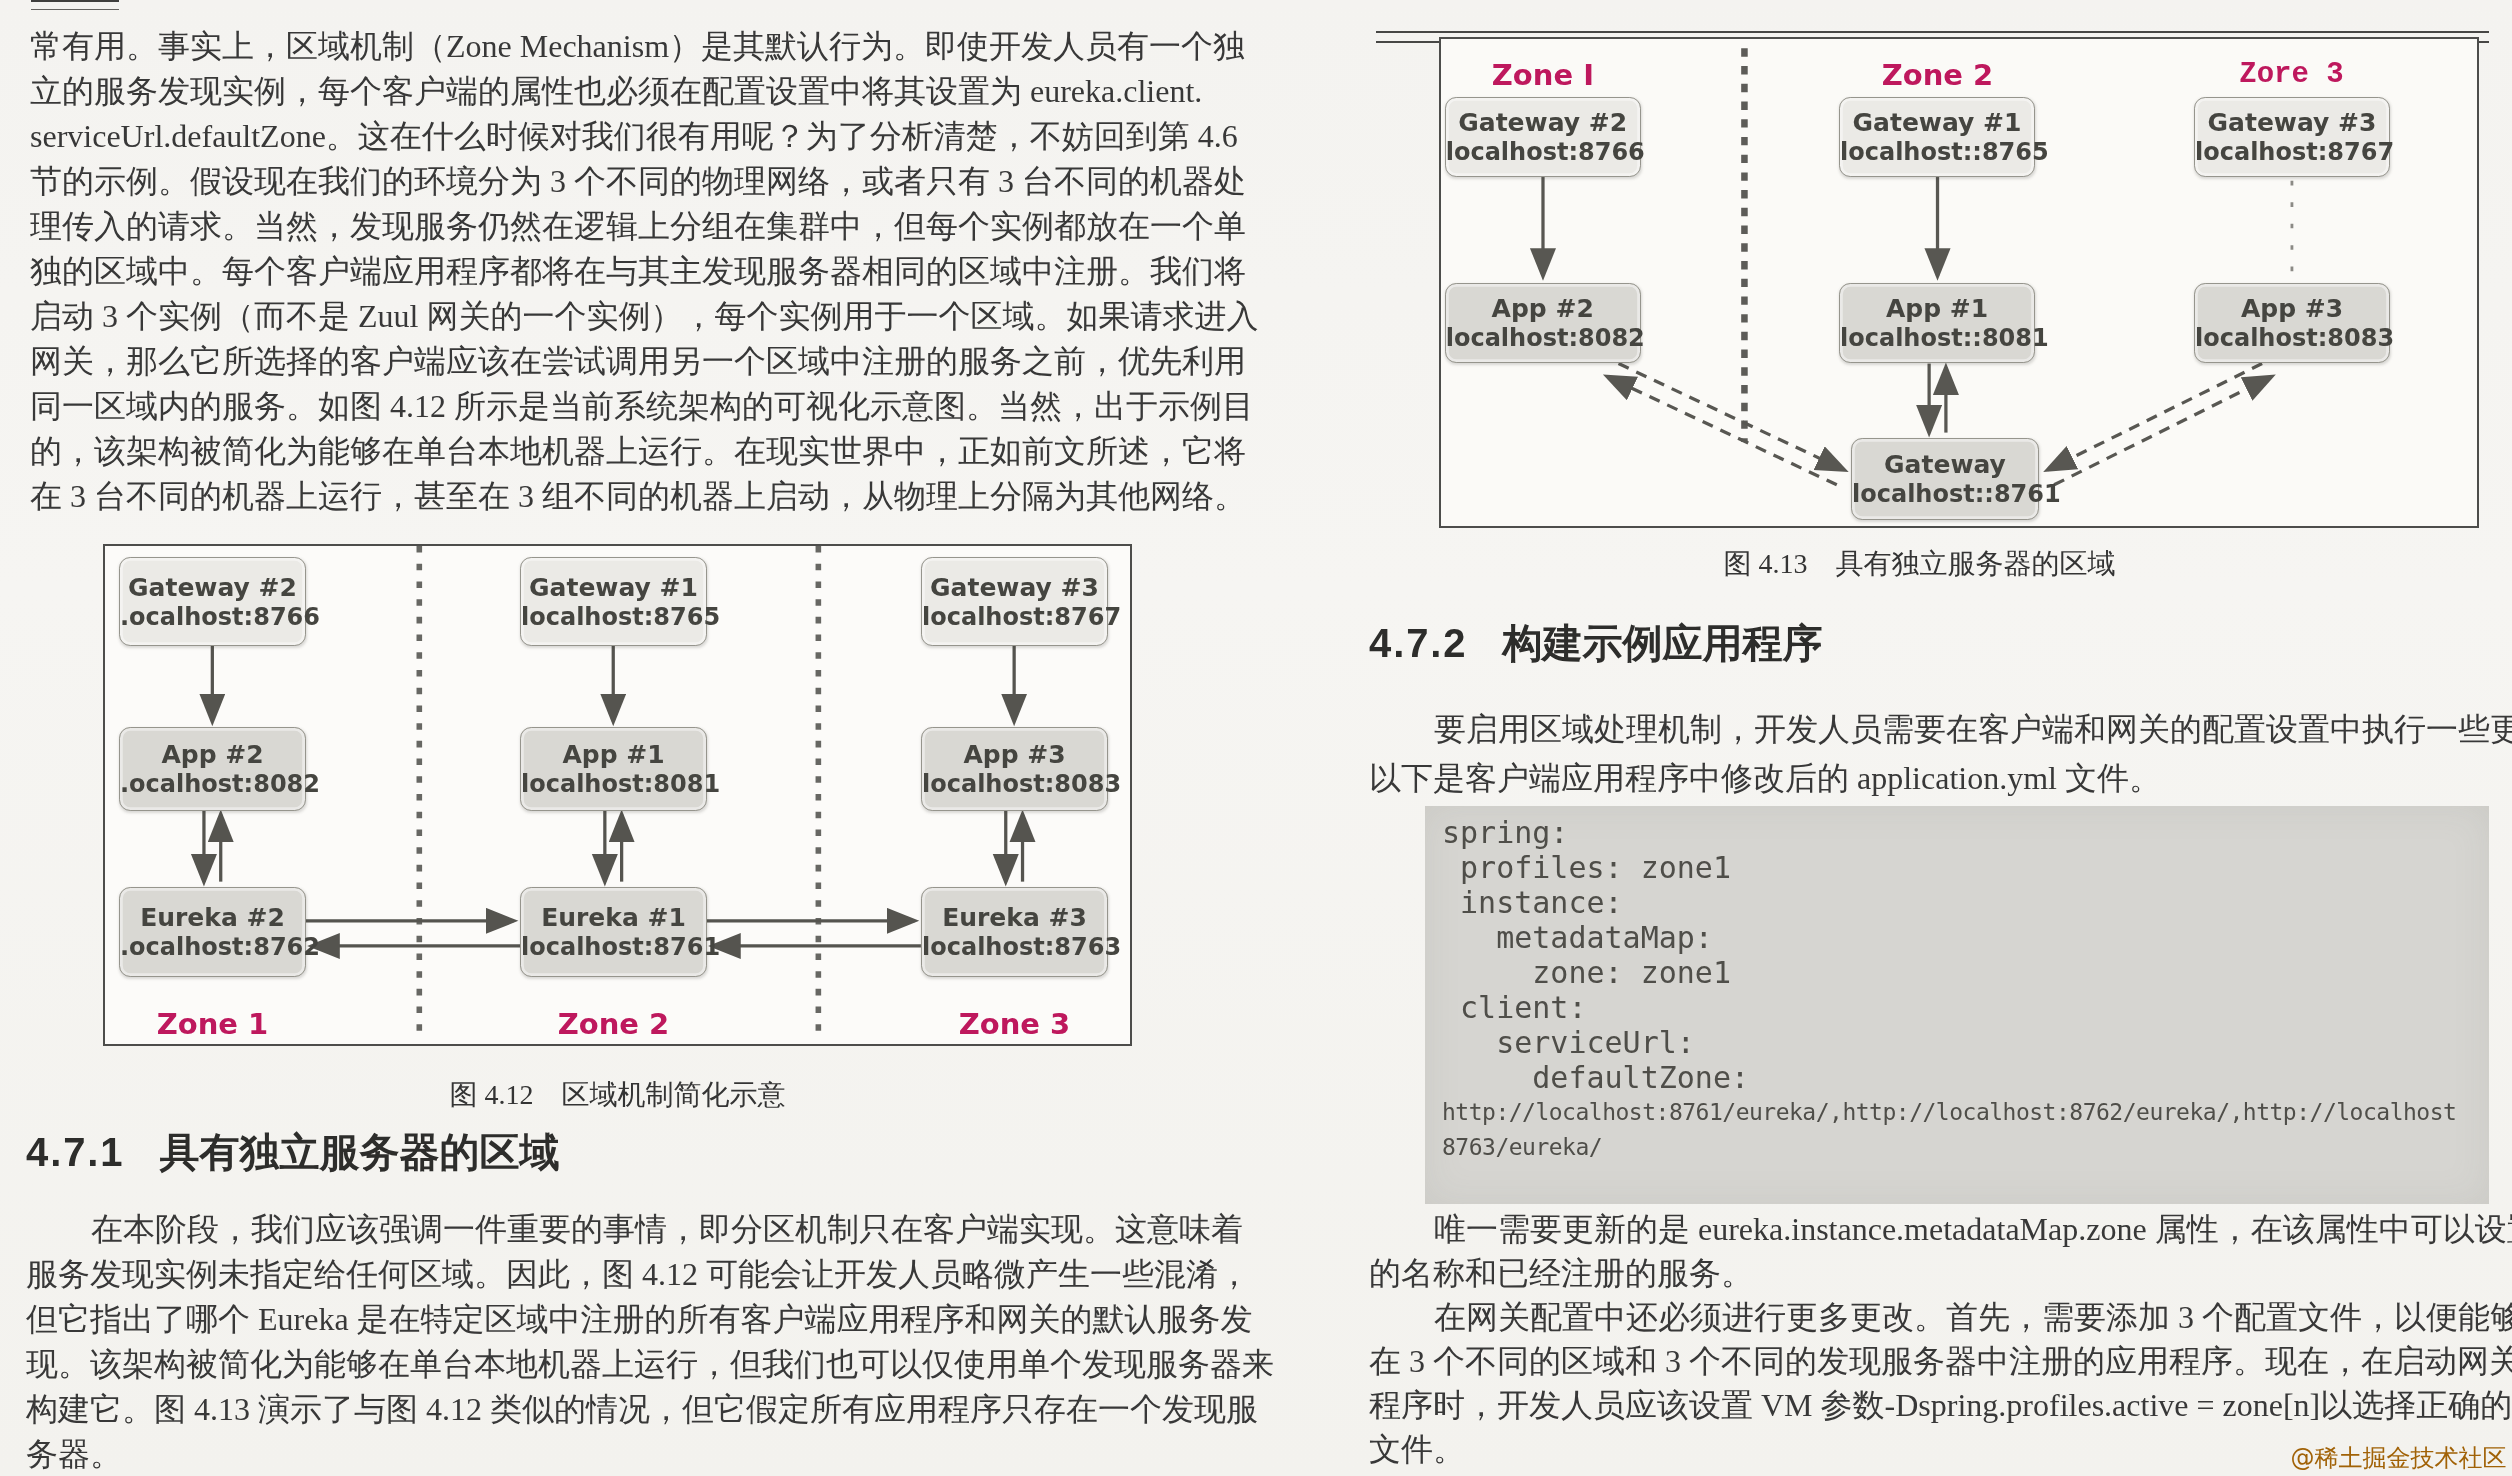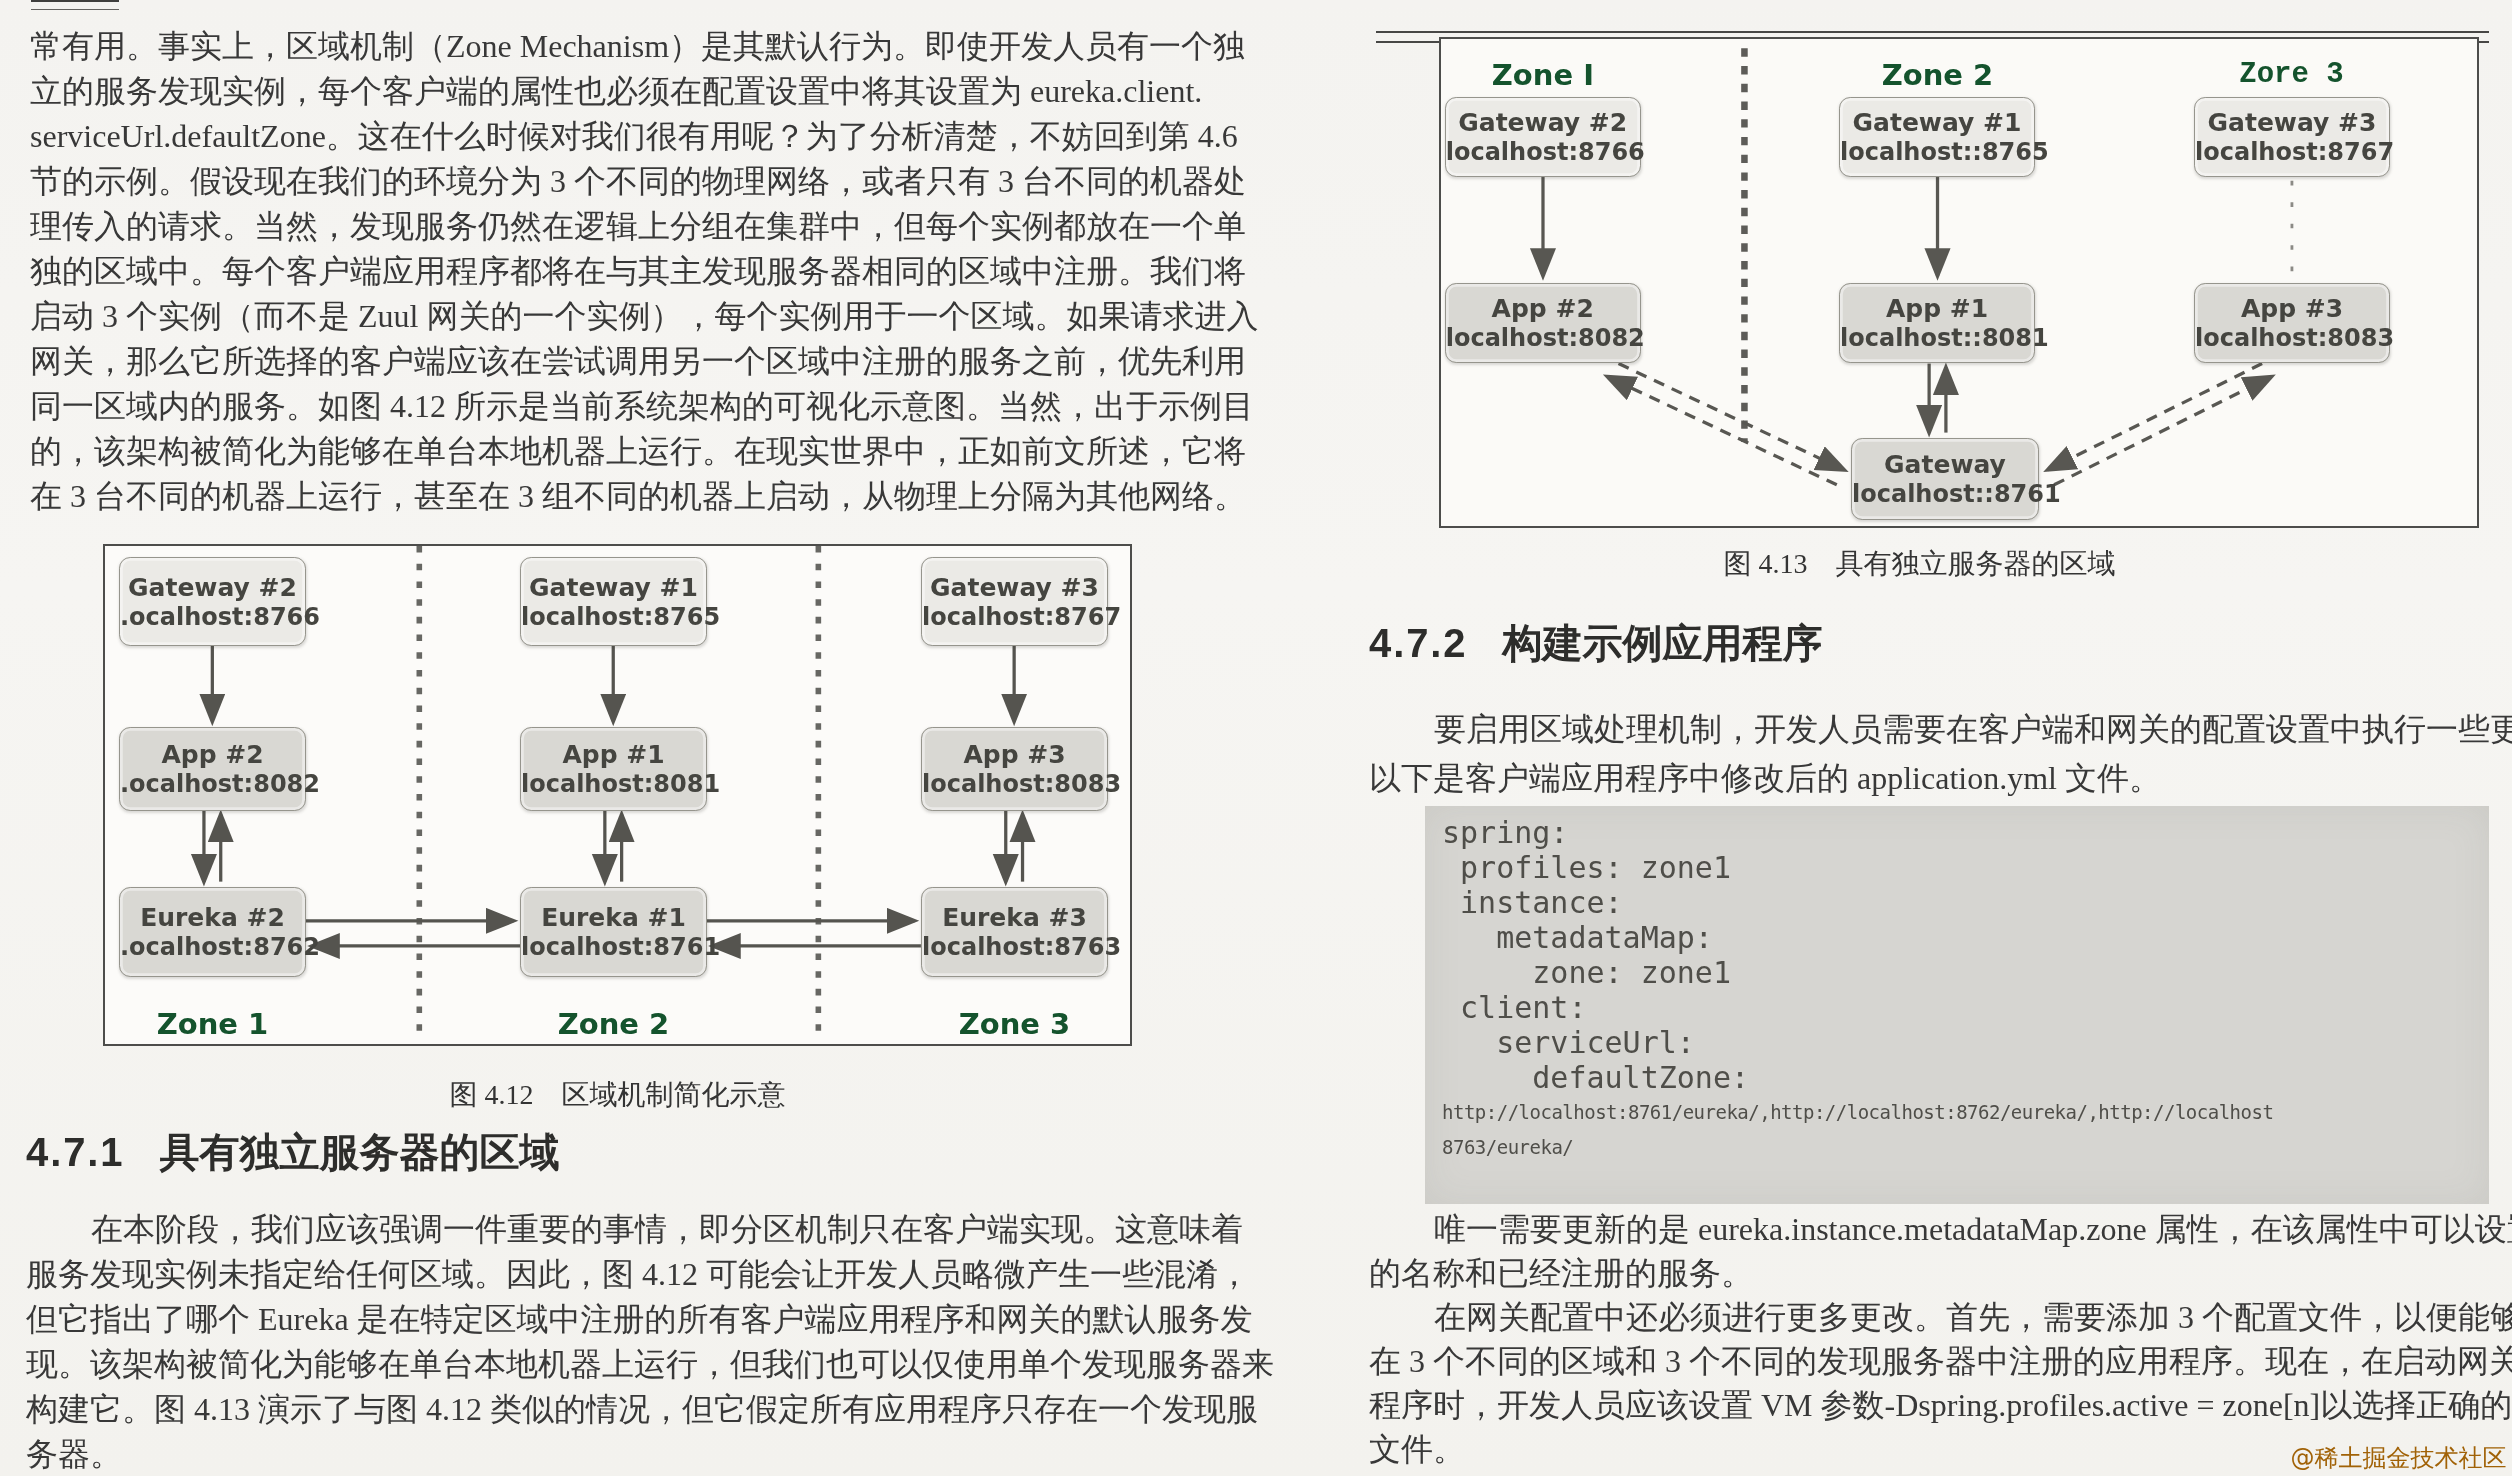--- a/index.html
+++ b/index.html
@@ -35,28 +35,28 @@
   .figsvg{position:absolute;left:0;top:0;}
 
   
   .node{position:absolute;border:1.9px solid #96958d;border-radius:11.2px;text-align:center;
         display:flex;flex-direction:column;justify-content:center;box-sizing:border-box;
         box-shadow:inset 0 0 0 2.8px rgba(255,255,255,.45), 0.9px 1.9px 2.8px rgba(60,60,55,.18);}
   .fill-light{background:#ebeae6;}
   .fill-dark{background:#d9d8d3;}
   .nt{font:bold 25px/31px "DejaVu Sans",sans-serif;color:#454540;}
   .nh{font:bold 24px/29px "DejaVu Sans",sans-serif;color:#454540;}
-  .zlabel{position:absolute;width:187px;text-align:center;font:bold 29px "DejaVu Sans",sans-serif;color:#14532d;white-space:nowrap;}
+  .zlabel{position:absolute;width:187px;text-align:center;font:bold 29px "DejaVu Sans",sans-serif;color:#be185d;white-space:nowrap;}
 
   
   #codeblock{position:absolute;left:1425px;top:806px;width:1064px;height:398px;
              background:#d6d5d1;padding:9.3px 0 0 17px;box-sizing:border-box;overflow:visible;
              box-shadow:inset 0 0 37px rgba(120,120,115,.12);}
   .code-line{font:30px/35px "DejaVu Sans Mono",monospace;color:#4f4e49;white-space:pre;}
-  .code-line.long{font-size:19px;letter-spacing:-0.5px;}
+  .code-line.long{font-size:23px;letter-spacing:-0.5px;}
 
   
   #watermark{position:absolute;right:5.6px;top:1442px;font:24px "DejaVu Sans",sans-serif;color:#a16207;white-space:nowrap;}
 </style>
 </head>
 <body>
 
 <div id="spread">
 
   <div class="rule-frag"></div>

